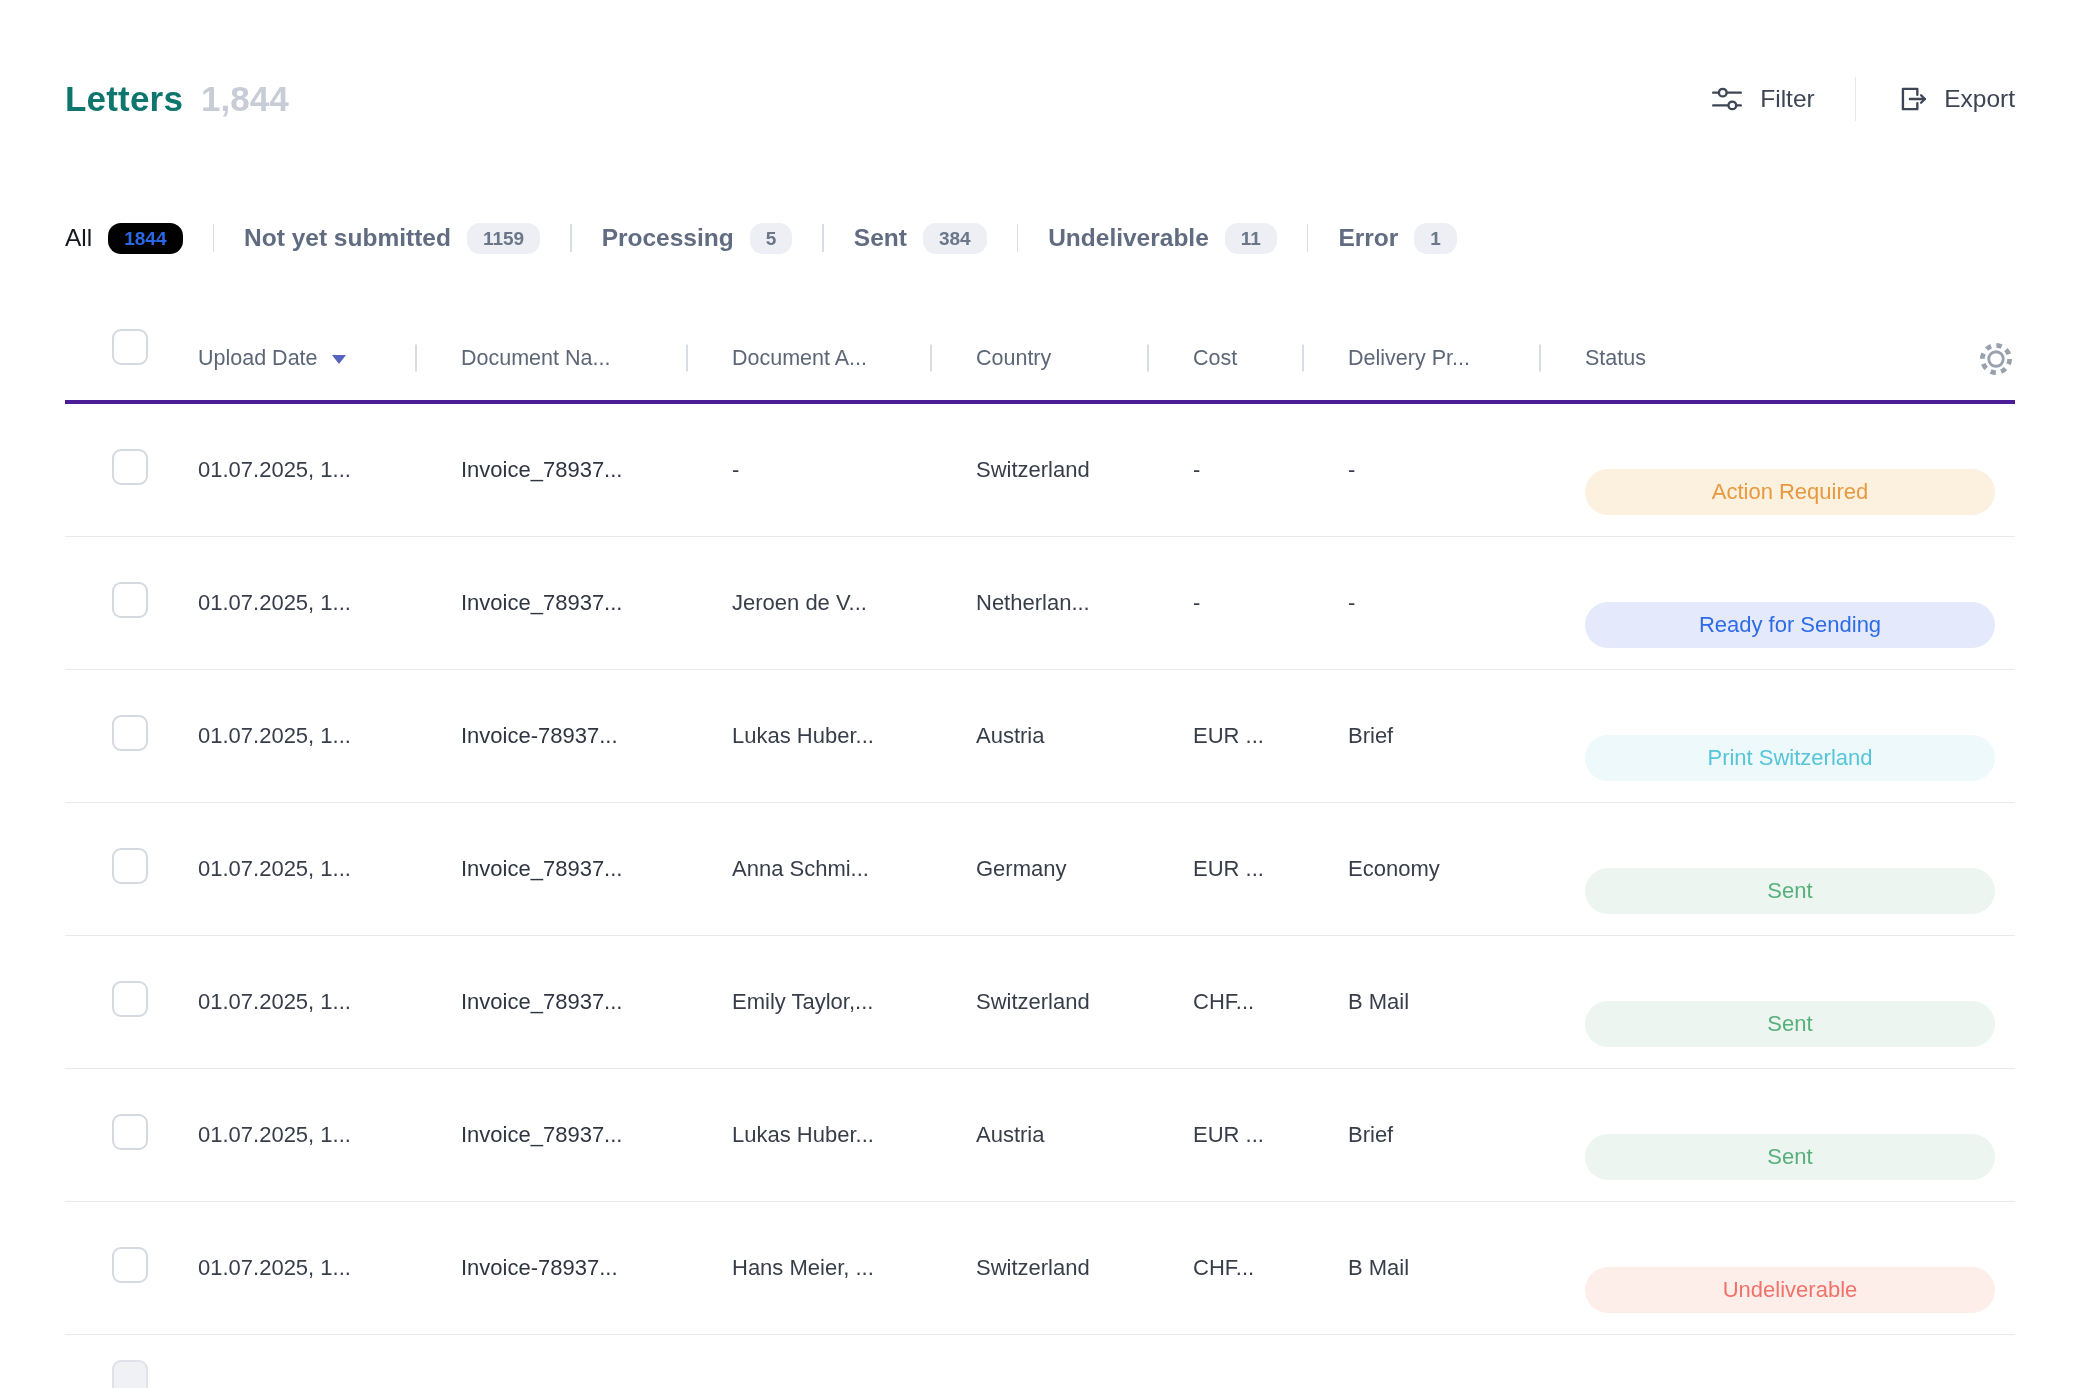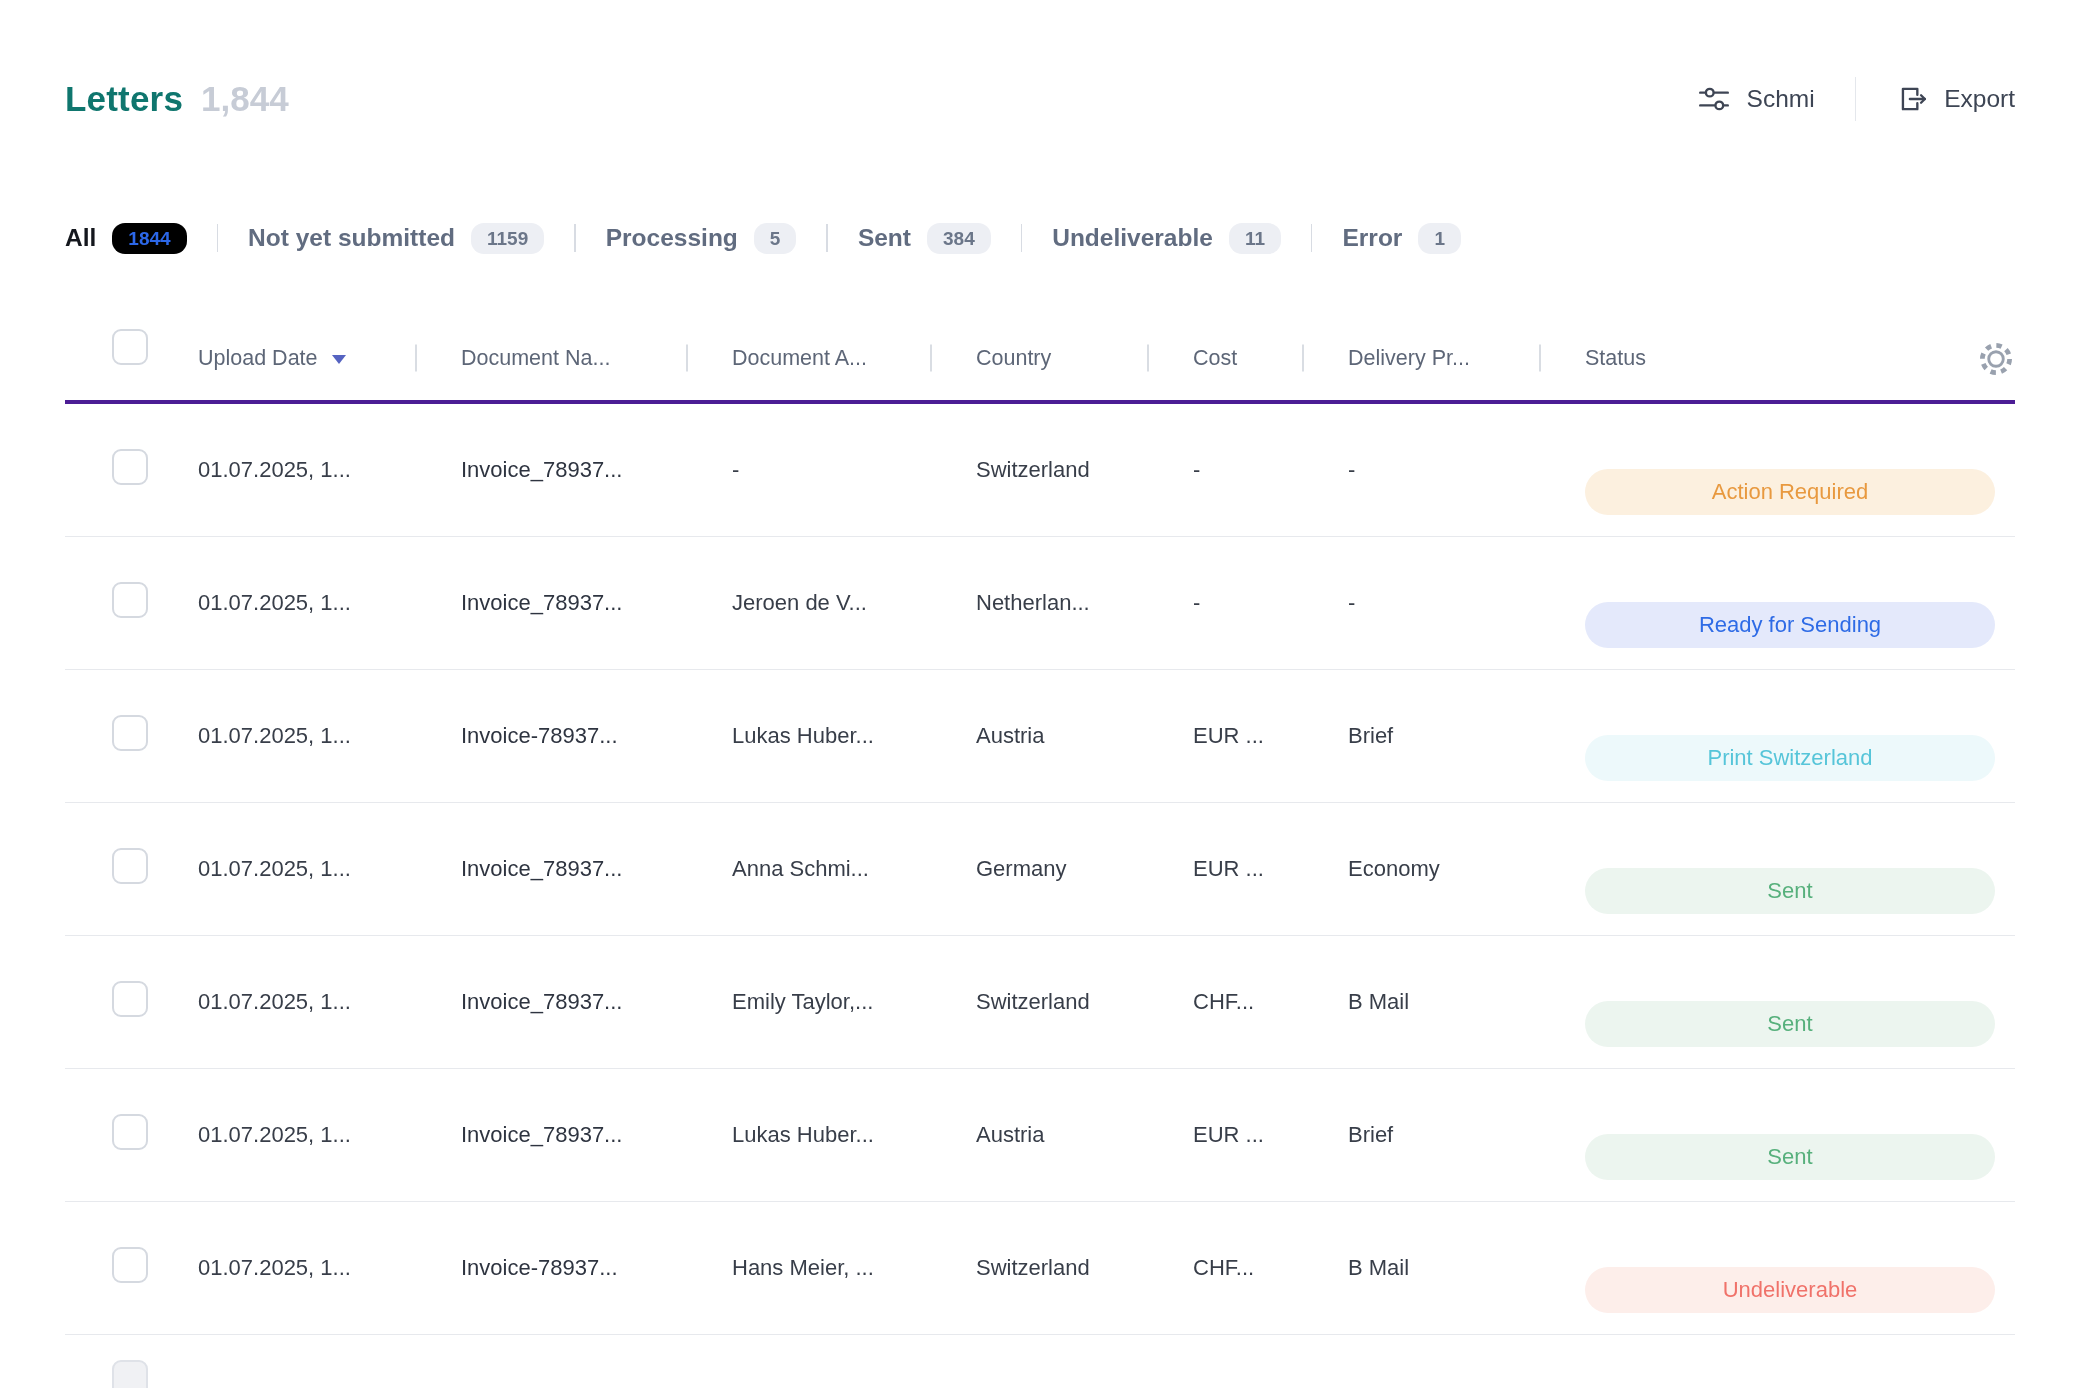--- a/index.html
+++ b/index.html
@@ -24,21 +24,21 @@
   .actions { margin-left:auto; display:flex; align-items:center; }
   .action-btn { display:flex; align-items:center; gap:16px; background:none; border:none;
                 cursor:pointer; font-family:inherit; font-size:24.5px; color:#3d4554; }
   .action-sep { width:1.5px; height:44px; background:#e4e7ec; margin:0 40px; }
 
   
   .tabs { display:flex; align-items:center; margin:72px 65px 0 65px; height:52px; }
   .tab { display:flex; align-items:center; gap:16px; padding:0 30px; cursor:pointer; }
   .tab:first-child { padding-left:0; }
   .tab-label { font-size:24.5px; font-weight:600; color:#616c80; }
-  .tab.active .tab-label { color:#14171d; font-weight:700; }
+  .tab.active .tab-label { color:#14171d; font-weight:400; }
   .tab-badge { font-size:19px; font-weight:600; color:#6b7689; background:#edeff4;
                padding:6px 16px; border-radius:13px; line-height:1; }
   .tab.active .tab-badge { color:#2c67e8; background:#000000; }
   .tab-sep { width:1.5px; height:28px; background:#d8dce3; }
 
   
   .table { margin:0 65px; }
   .grid { display:grid;
           grid-template-columns:133px 263px 271px 244px 217px 155px 237px minmax(0,1fr); }
 
@@ -87,21 +87,21 @@
 
 
     <div class="actions">
       <button class="action-btn">
         <svg width="34" height="30" viewBox="0 0 32 28" fill="none" stroke="#3e4554" stroke-width="2.2" stroke-linecap="round">
           <line x1="3" y1="8" x2="29" y2="8"></line>
           <circle cx="12" cy="8" r="3.6" fill="#ffffff"></circle>
           <line x1="3" y1="20" x2="29" y2="20"></line>
           <circle cx="21" cy="20" r="3.6" fill="#ffffff"></circle>
         </svg>
-        <span>Schmi</span>
+        <span>Filter</span>
       </button>
       <span class="action-sep"></span>
       <button class="action-btn">
         <svg width="32" height="32" viewBox="0 0 30 30" fill="none" stroke="#3e4554" stroke-width="2.2" stroke-linecap="round" stroke-linejoin="round">
           <path d="M20 11V5.5H6.5v19H20V19"></path>
           <line x1="13" y1="15" x2="27" y2="15"></line>
           <path d="M23.5 11.5 27 15l-3.5 3.5"></path>
         </svg>
         <span>Export</span>
       </button>

